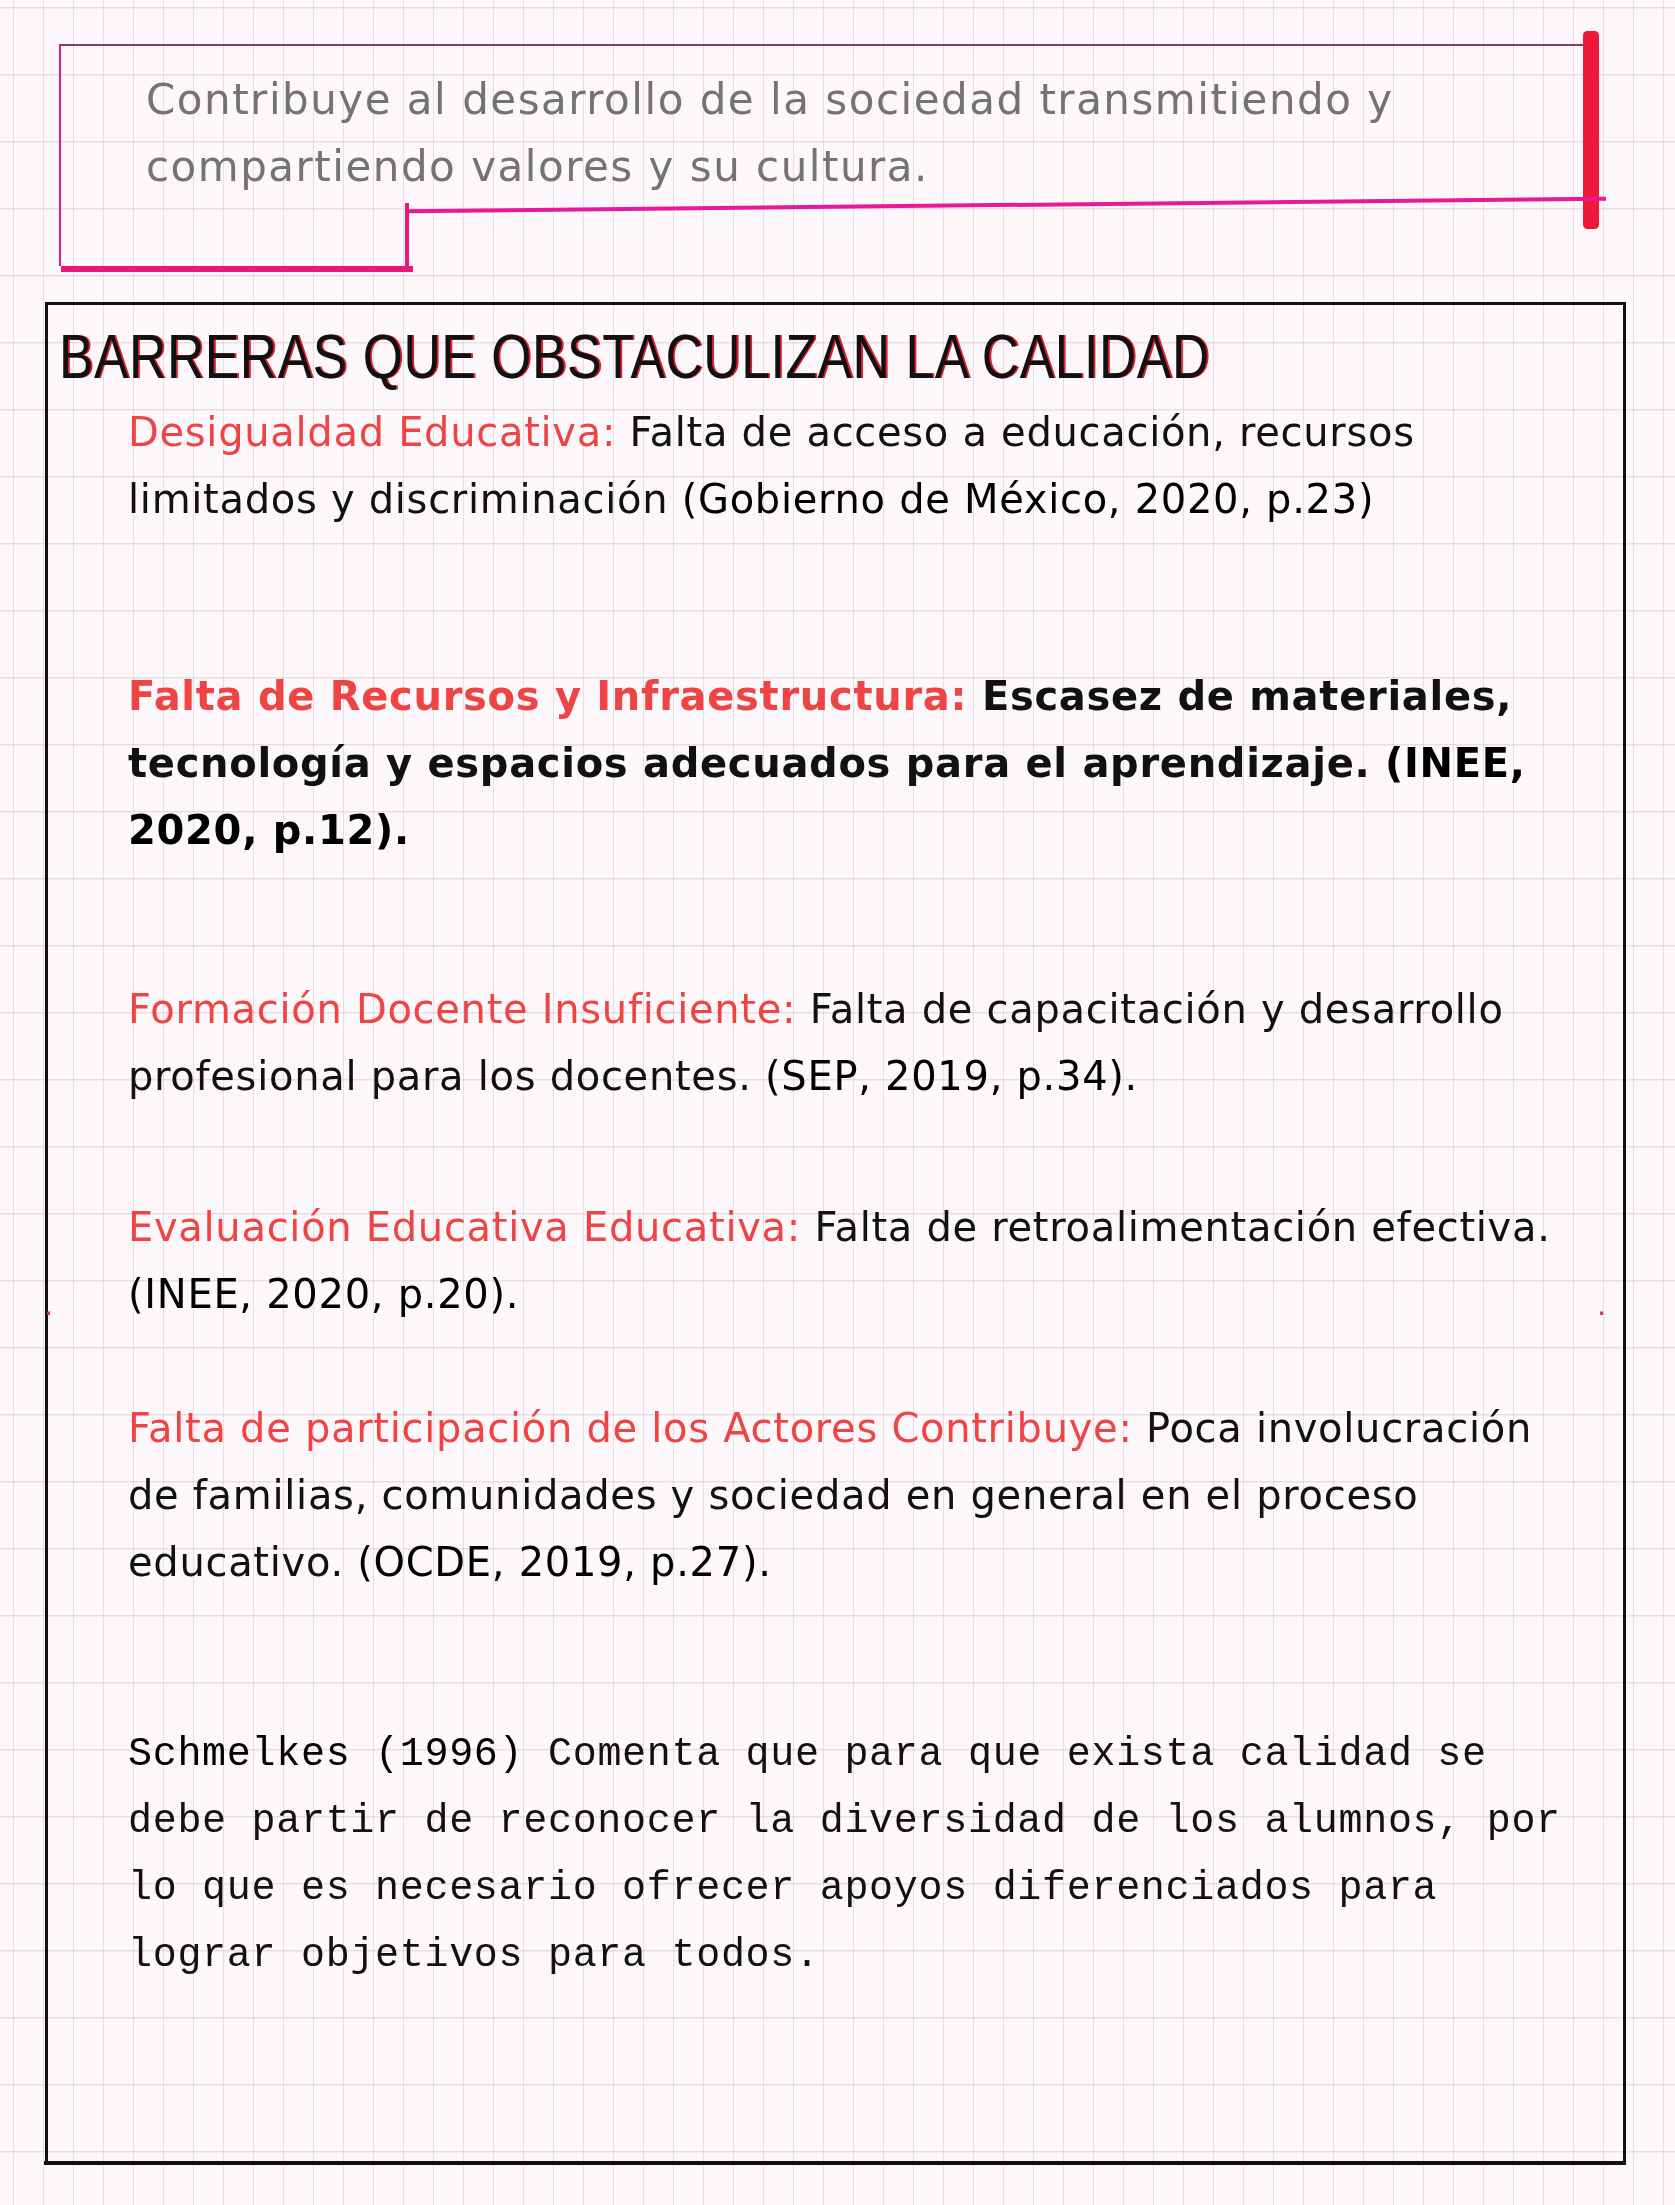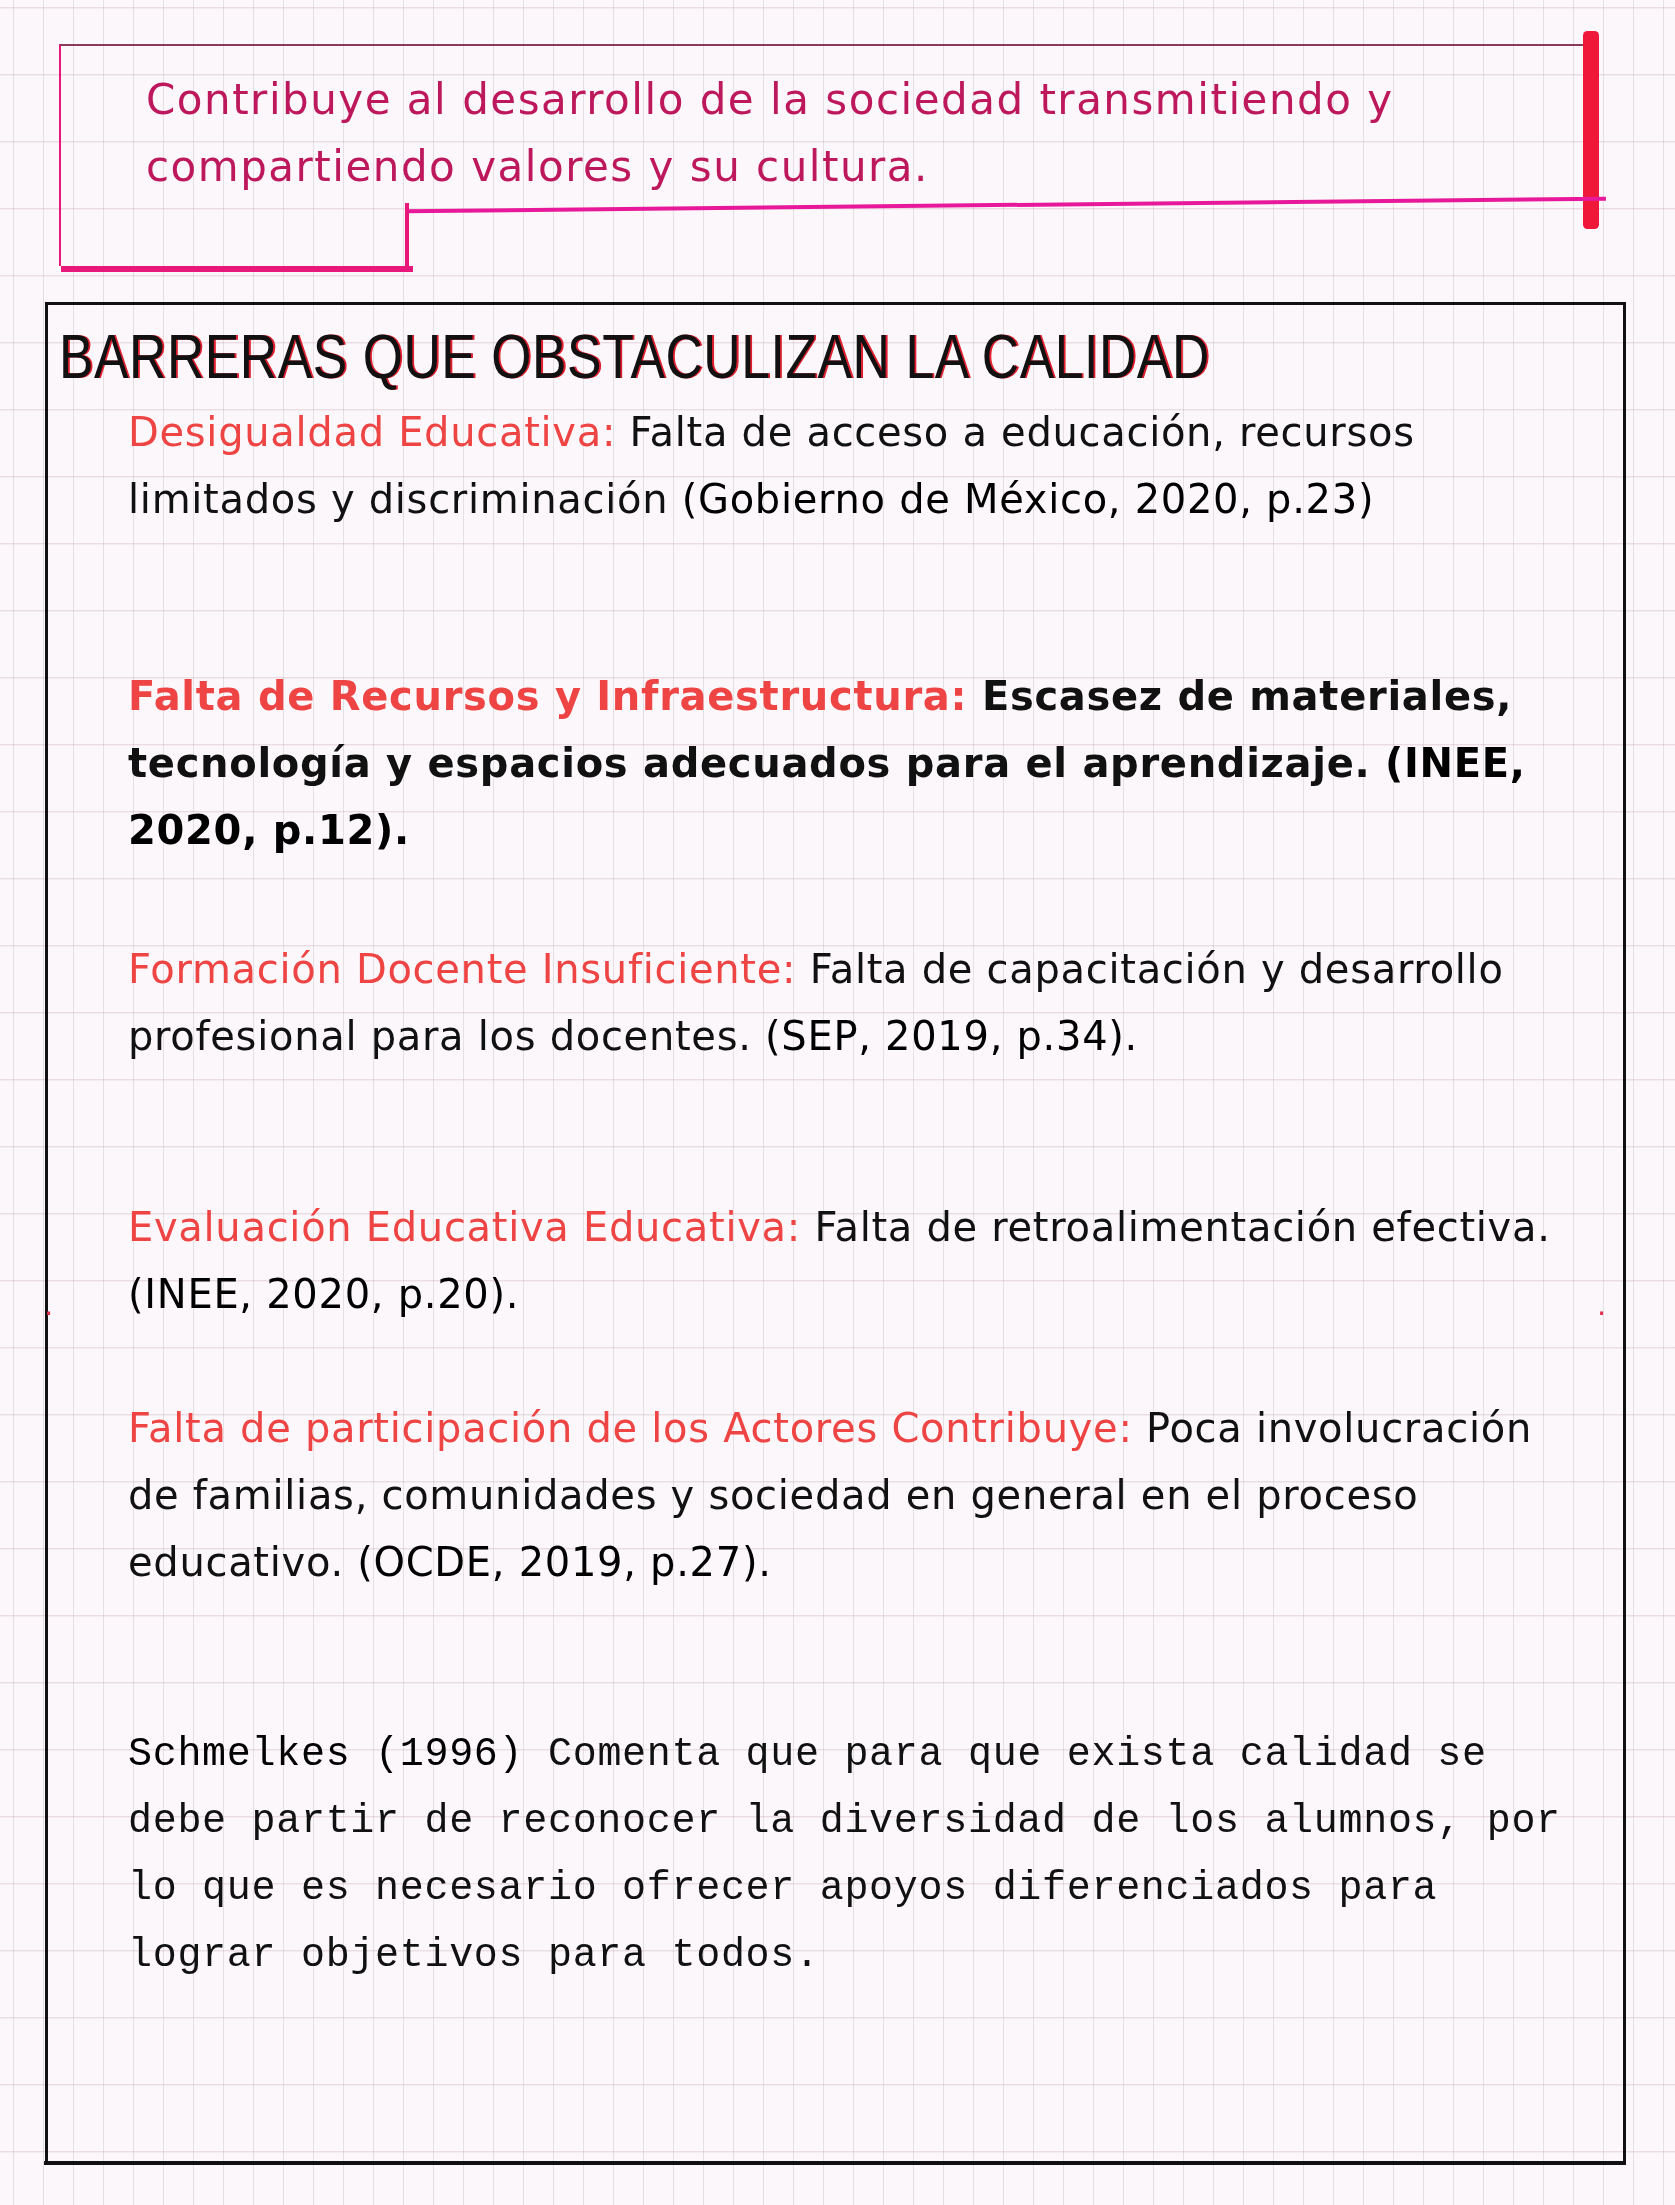--- a/index.html
+++ b/index.html
@@ -14,21 +14,21 @@
     font-family:"DejaVu Sans", sans-serif;
   }
   .pink-box{
     position:absolute;left:59px;top:44px;width:1531px;height:220px;
     border-top:2.2px solid #8a3a5a;border-left:2.9px solid #e8187a;
   }
   .pink-box .red-bar{position:absolute;right:-7.3px;top:-14.6px;width:16px;height:198px;background:#f01838;border-radius:4.4px;}
   .pink-box .pink-under{position:absolute;left:344px;top:157px;width:1201px;height:4.4px;background:#e8189a;transform:rotate(-0.6deg);}
   .pink-box .pink-under2{position:absolute;left:0;top:220px;width:352px;height:5.9px;background:#e8187a;}
   .pink-box .pink-vert{position:absolute;left:344px;top:157px;width:4.4px;height:66px;background:#e8187a;}
-  .intro{position:absolute;left:146px;top:66px;width:1355px;font-size:42px;line-height:67px;color:#be185d;letter-spacing:1.5px;}
+  .intro{position:absolute;left:146px;top:66px;width:1355px;font-size:42px;line-height:67px;color:#737373;letter-spacing:1.5px;}
   .main-box{
     position:absolute;left:45px;top:302px;width:1575px;height:1860px;
     border:3.7px solid #111;border-bottom:none;
   }
   .main-box .bottom-line{position:absolute;left:-3.7px;bottom:0;width:1582px;height:4.4px;background:#111;}
   .title{position:absolute;left:59px;top:316px;font-size:63px;line-height:81px;color:#111;letter-spacing:0.7px;font-family:"Liberation Sans", sans-serif;transform:scaleX(0.82);transform-origin:left;}
   .title .r{color:#111;text-shadow:2.2px 0 0 #e02030;}
   .section{position:absolute;left:128px;width:1450px;font-size:40px;line-height:67px;color:#111;letter-spacing:0.7px;}
   .head{color:#ef4444;}
   .cite{color:#000000;}
@@ -52,21 +52,21 @@
 <div class="title"><span class="r">BARRERAS QUE OBSTACULIZAN LA CALIDAD</span></div>
 
 <div class="section" style="top:399px;">
   <span class="head">Desigualdad Educativa:</span><span> Falta de acceso a educación, recursos limitados y discriminación </span><span class="cite">(Gobierno de México, 2020, p.23)</span>
 </div>
 
 <div class="section" style="top:663px;font-weight:bold;">
   <span class="head">Falta de Recursos y Infraestructura:</span><span> Escasez de materiales, tecnología y espacios adecuados para el aprendizaje. </span><span class="cite">(INEE, 2020, p.12).</span>
 </div>
 
-<div class="section" style="top:936px;">
+<div class="section" style="top:976px;">
   <span class="head">Formación Docente Insuficiente:</span><span> Falta de capacitación y desarrollo profesional para los docentes. </span><span class="cite">(SEP, 2019, p.34).</span>
 </div>
 
 <div class="section" style="top:1194px;">
   <span class="head">Evaluación Educativa Educativa:</span><span> Falta de retroalimentación efectiva. </span><span class="cite">(INEE, 2020, p.20).</span>
 </div>
 
 <div class="section" style="top:1395px;">
   <span class="head">Falta de participación de los Actores Contribuye:</span><span> Poca involucración de familias, comunidades y sociedad en general en el proceso educativo. </span><span class="cite">(OCDE, 2019, p.27).</span>
 </div>

